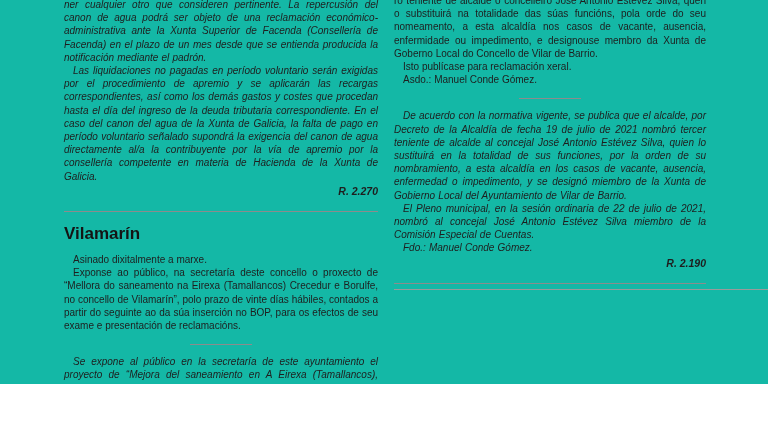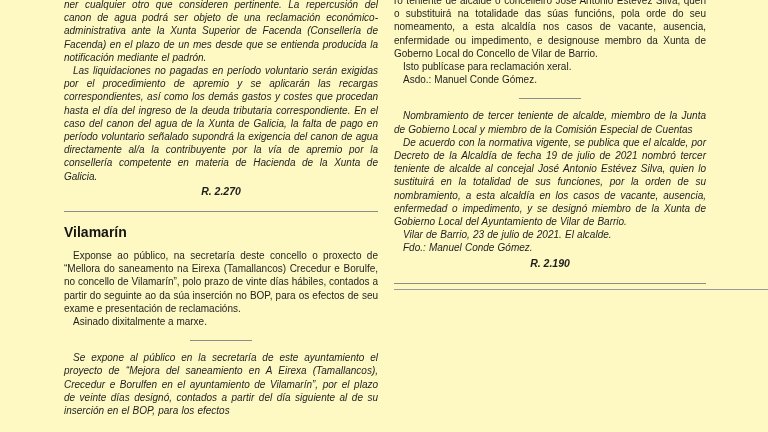--- a/index.html
+++ b/index.html
@@ -1,47 +1,47 @@
 <!DOCTYPE html>
 <html><head>
 <meta charset="utf-8">
 <style>
   * { margin: 0; padding: 0; box-sizing: border-box; }
   html, body { background: #ffffff; }
   .page {
     position: relative;
     width: 768px;
-    height: 432px;
-    background: #fef9c3;
+    height: 384px;
+    background: #14b8a6;
     overflow: hidden;
     font-family: "Liberation Sans", sans-serif;
     color: #1e1e1e;
   }
   .col { position: absolute; top: 0; }
   .col-left  { left: 64px;  top: -2px; width: 314px; }
   .col-right { left: 394px; top: -6px; width: 312px; }
   p {
     font-size: 10px;
     line-height: 13.2px;
     text-align: justify;
     text-indent: 9px;
   }
   p.noindent { text-indent: 0; }
   .es { font-style: italic; word-spacing: 0.4px; }
   .gl { font-style: normal; }
   .ref {
-    text-align: center;
+    text-align: right;
     text-indent: 0;
     font-weight: bold;
     font-style: italic;
     margin-top: 2px;
     font-size: 10.5px;
   }
   .muni {
-    font-size: 14px;
+    font-size: 17px;
     font-weight: bold;
     color: #141414;
     margin: 12px 0 9px 0;
   }
   .rule-full  { border-top: 1.5px solid #8c8c8c; margin-top: 13px; }
   .rule-short { width: 62px; border-top: 1.2px solid #8c8c8c; margin: 12px auto 10px auto; }
   .rule-extend { width: calc(100% + 62px); border-top: 1px solid #9a9a9a; margin-top: 5px; }
 </style>
 </head>
 <body>
@@ -53,42 +53,41 @@
     <section>
       <p class="es noindent">ner cualquier otro que consideren pertinente. La repercusión del canon de agua podrá ser objeto de una reclamación económico-administrativa ante la Xunta Superior de Facenda (Consellería de Facenda) en el plazo de un mes desde que se entienda producida la notificación mediante el padrón.</p>
       <p class="es">Las liquidaciones no pagadas en período voluntario serán exigidas por el procedimiento de apremio y se aplicarán las recargas correspondientes, así como los demás gastos y costes que procedan hasta el día del ingreso de la deuda tributaria correspondiente. En el caso del canon del agua de la Xunta de Galicia, la falta de pago en período voluntario señalado supondrá la exigencia del canon de agua directamente al/a la contribuyente por la vía de apremio por la consellería competente en materia de Hacienda de la Xunta de Galicia.</p>
       <p class="ref">R. 2.270</p>
     </section>
 
     <div class="rule-full"></div>
 
     <section>
       <h2 class="muni">Vilamarín</h2>
+      <p class="gl">Asinado dixitalmente a marxe.</p>
       <p class="gl">Exponse ao público, na secretaría deste concello o proxecto de “Mellora do saneamento na Eirexa (Tamallancos) Crecedur e Borulfe, no concello de Vilamarín”, polo prazo de vinte días hábiles, contados a partir do seguinte ao da súa inserción no BOP, para os efectos de seu exame e presentación de reclamacións.</p>
-      <p class="gl">Asinado dixitalmente a marxe.</p>
       <div class="rule-short"></div>
       <p class="es">Se expone al público en la secretaría de este ayuntamiento el proyecto de “Mejora del saneamiento en A Eirexa (Tamallancos), Crecedur e Borulfen en el ayuntamiento de Vilamarín”, por el plazo de veinte días designó, contados a partir del día siguiente al de su inserción en el BOP, para los efectos</p>
     </section>
 
   </div>
 
   <div class="col col-right">
 
     <section>
       <p class="gl noindent">ro teniente de alcalde o concelleiro José Antonio Estévez Silva, quen o substituirá na totalidade das súas funcións, pola orde do seu nomeamento, a esta alcaldía nos casos de vacante, ausencia, enfermidade ou impedimento, e designouse membro da Xunta de Goberno Local do Concello de Vilar de Barrio.</p>
       <p class="gl">Isto publícase para reclamación xeral.</p>
       <p class="gl">Asdo.: Manuel Conde Gómez.</p>
     </section>
 
     <div class="rule-short"></div>
 
     <section>
-      <p class="es">Nombramiento de tercer teniente de alcalde, miembro de la Junta de Gobierno Local y miembro de la Comisión Especial de Cuentas</p>
       <p class="es">De acuerdo con la normativa vigente, se publica que el alcalde, por Decreto de la Alcaldía de fecha 19 de julio de 2021 nombró tercer teniente de alcalde al concejal José Antonio Estévez Silva, quien lo sustituirá en la totalidad de sus funciones, por la orden de su nombramiento, a esta alcaldía en los casos de vacante, ausencia, enfermedad o impedimento, y se designó miembro de la Xunta de Gobierno Local del Ayuntamiento de Vilar de Barrio.</p>
-      <p class="es">Vilar de Barrio, 23 de julio de 2021. El alcalde.</p>
+      <p class="es">El Pleno municipal, en la sesión ordinaria de 22 de julio de 2021, nombró al concejal José Antonio Estévez Silva miembro de la Comisión Especial de Cuentas.</p>
       <p class="es">Fdo.: Manuel Conde Gómez.</p>
       <p class="ref">R. 2.190</p>
     </section>
 
     <div class="rule-full"></div>
     <div class="rule-extend"></div>
 
   </div>
 
 </div>

